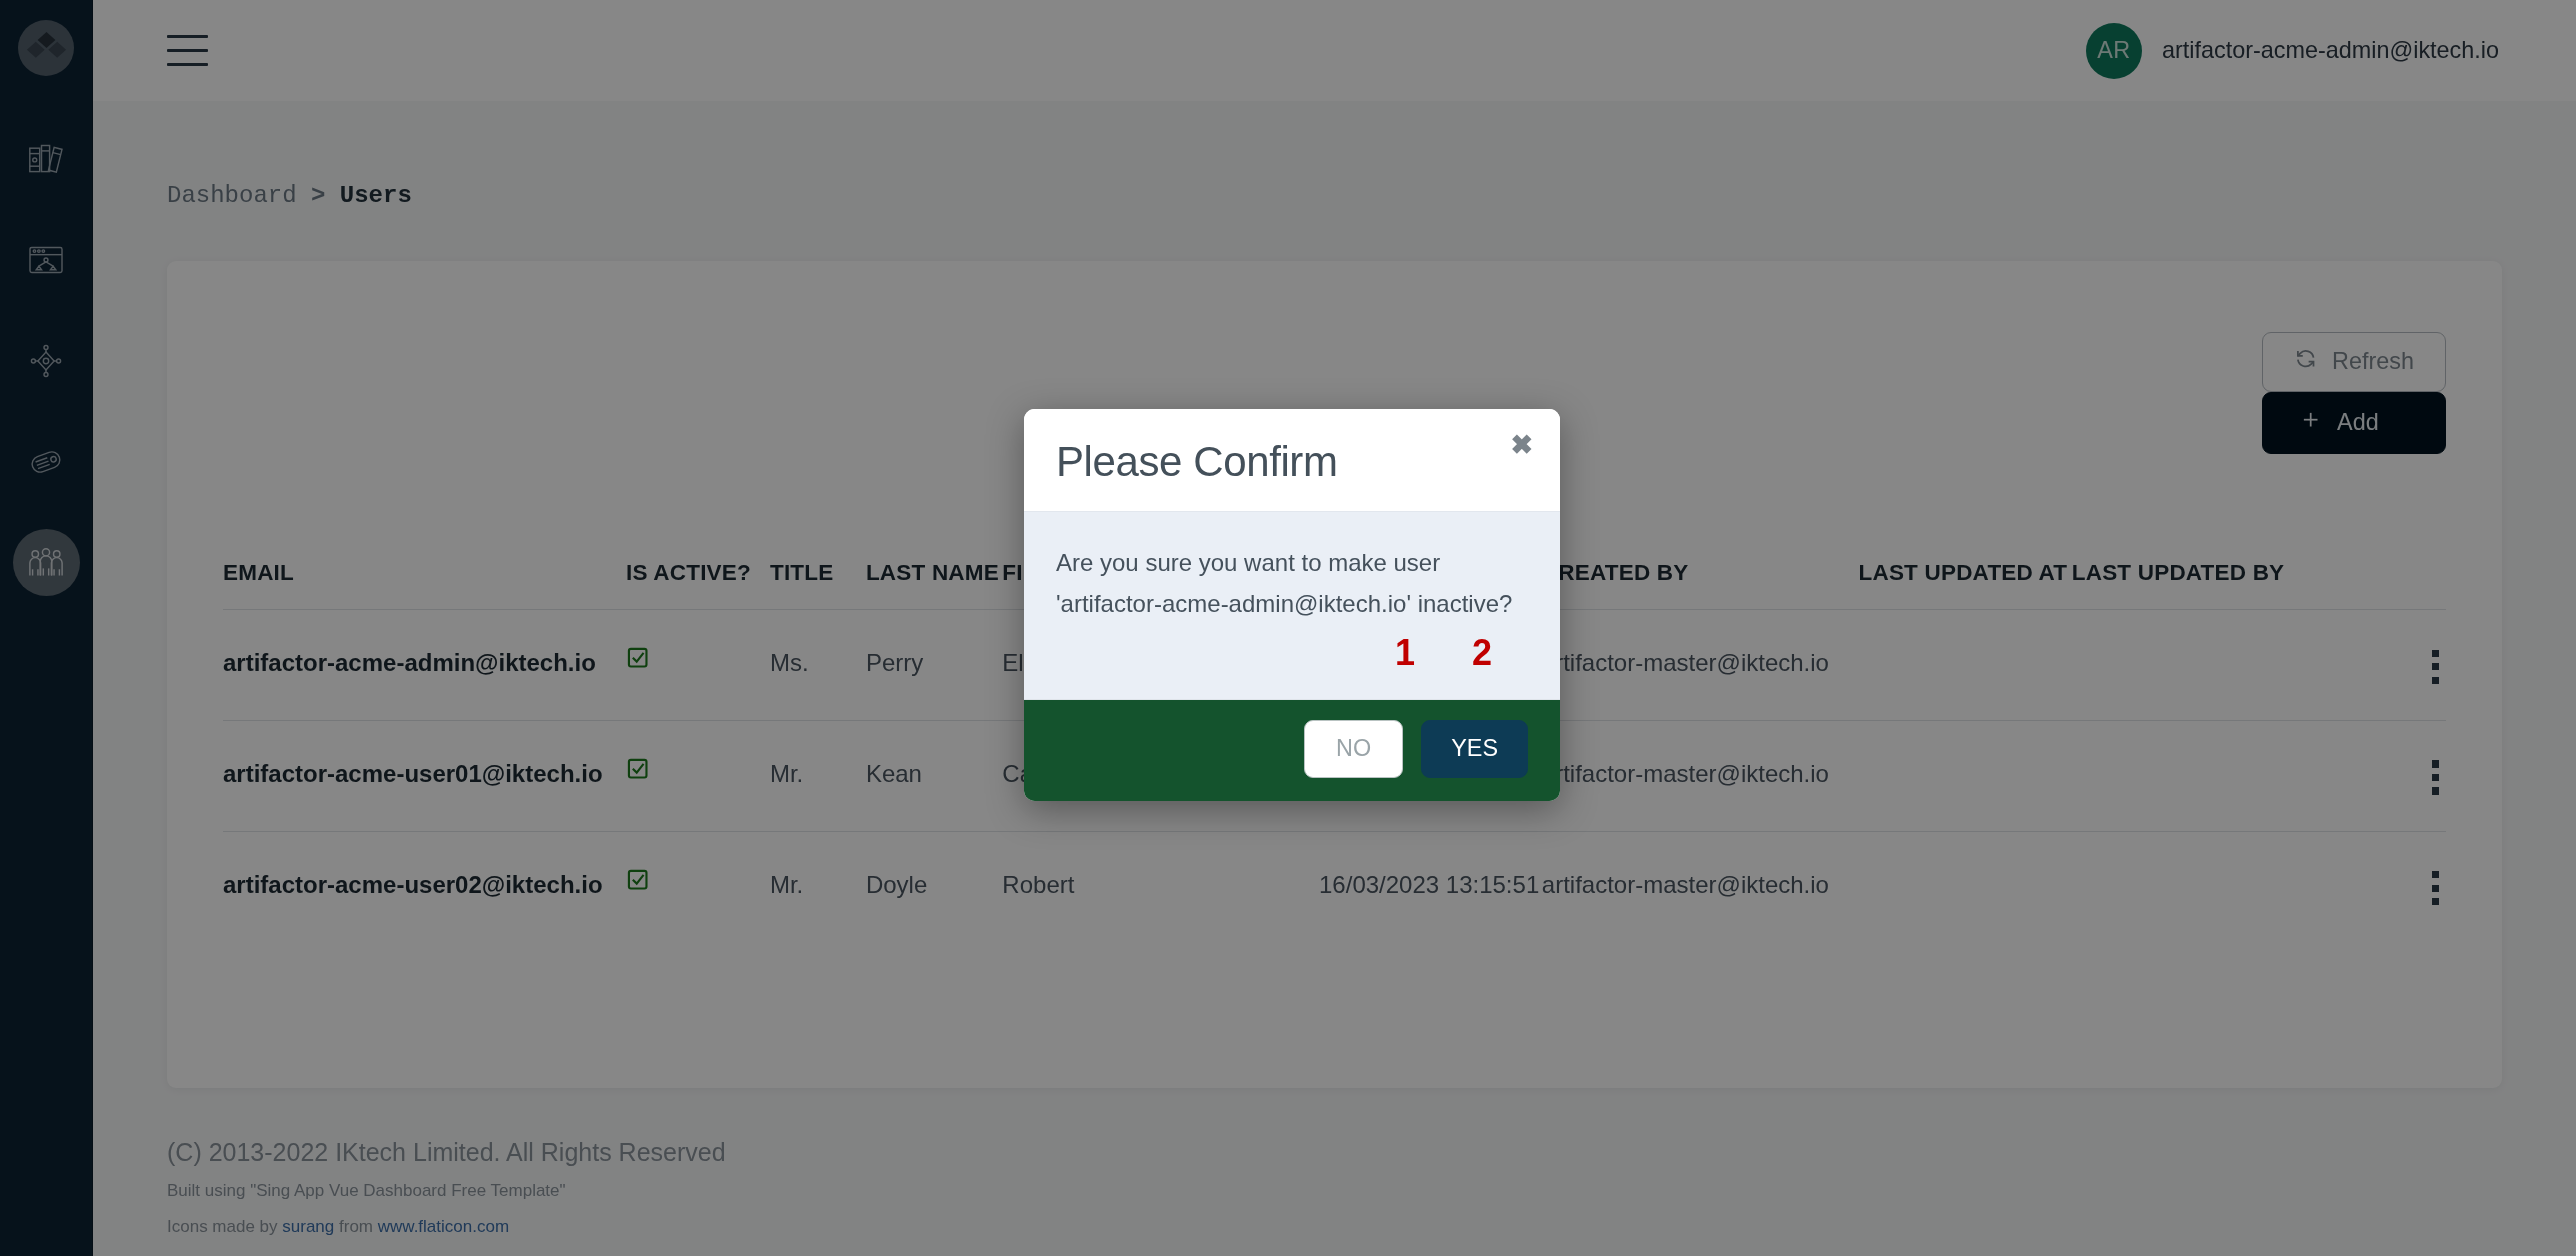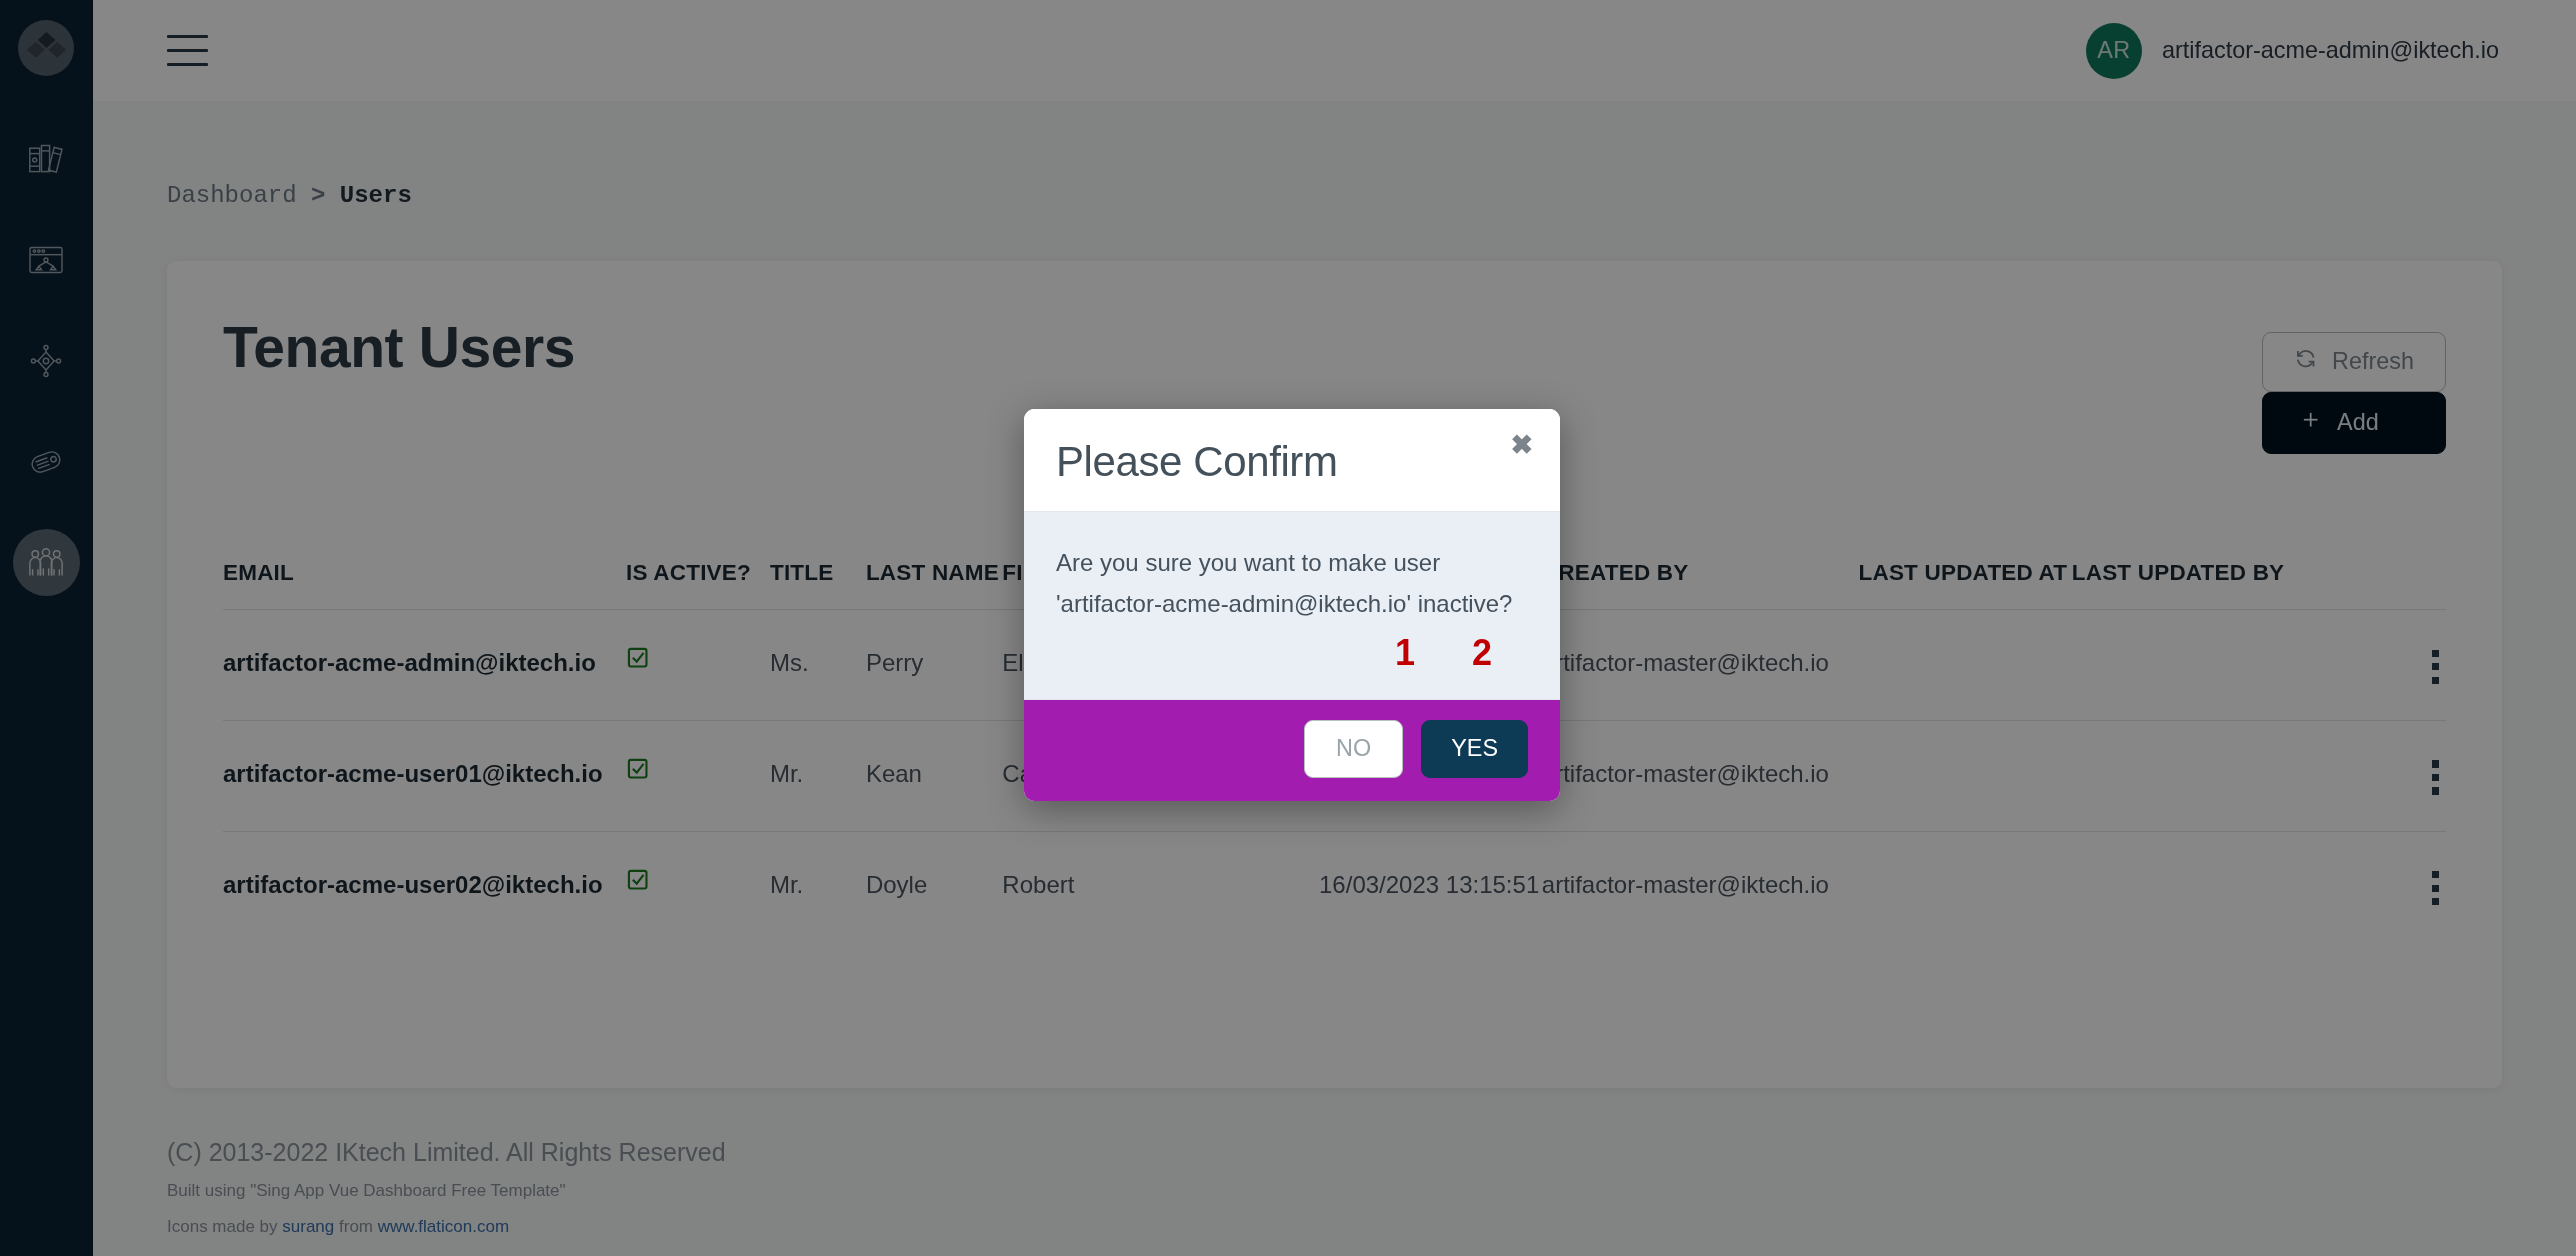--- a/index.html
+++ b/index.html
@@ -257,21 +257,21 @@
     padding: 7.2px 16px 7.2px 0;
   }
   .marker {
     color: #c00000;
     font-size: 36px;
     font-weight: bold;
     width: 52px;
     text-align: center;
   }
   .modal-footer {
-    background: #a21caf;
+    background: #14532d;
     padding: 20px 32px 23.4px 32px;
     display: flex;
     justify-content: flex-end;
     gap: 18px;
   }
   .btn-no {
     padding: 13.5px 31px;
     font-size: 23.4px;
     background: #ffffff;
     border: 0.9px solid #b9c3c2;
@@ -405,21 +405,20 @@
   <div class="content">
 
     <div class="breadcrumb">
       <a>Dashboard</a>
       <span class="sep">&gt;</span>
       <span class="crumb-current">Users</span>
     </div>
 
     <div class="card">
       <div class="card-head">
-        <div class="page-title">Tenant Users</div>
         <div class="head-actions">
           <button class="btn btn-refresh">
             <span>
               <svg width="23.4" height="23.4" viewBox="0 0 24 24" fill="none" stroke="#7d878f" stroke-width="1.8">
                 <path d="M20 11a8 8 0 0 0-13.6-4.5L4 9"></path>
                 <polyline points="4,4 4,9 9,9"></polyline>
                 <path d="M4 13a8 8 0 0 0 13.6 4.5L20 15"></path>
                 <polyline points="20,20 20,15 15,15"></polyline>
               </svg>
             </span>

